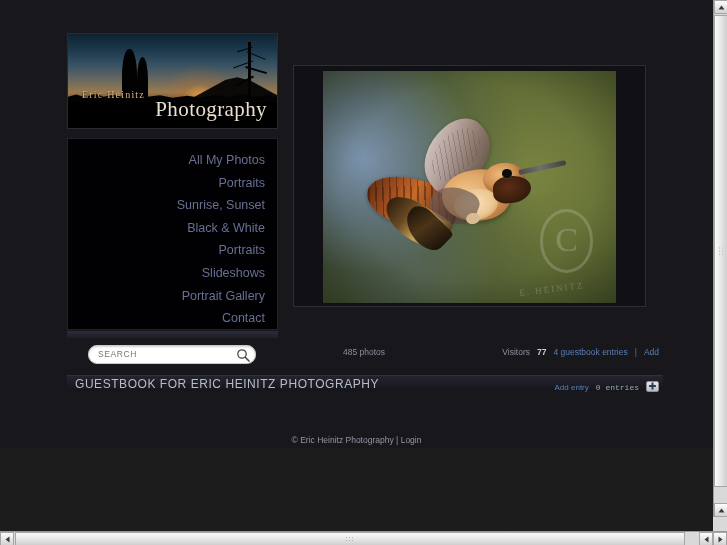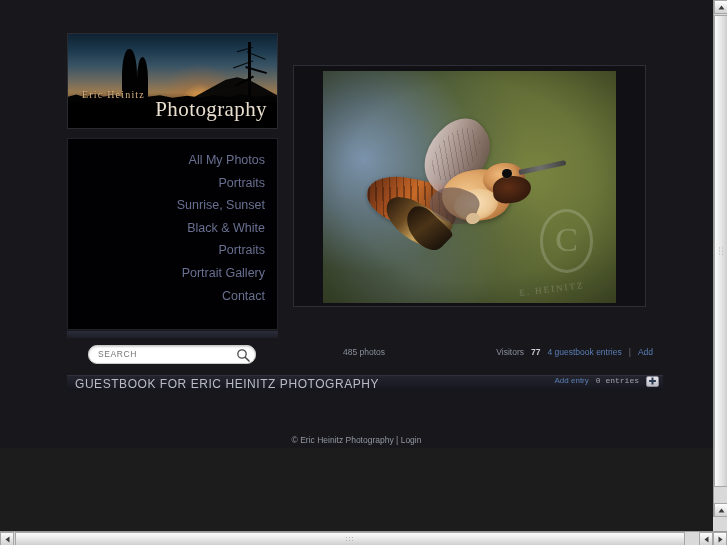--- a/index.html
+++ b/index.html
@@ -309,21 +309,21 @@
   
   #info-row {
     position:absolute; left:293px; top:347px;
     width:370px; height:14px;
     font-size:8.5px; color:#8b8f9c;
   }
   #photo-count {
     position:absolute; left:13px; top:0; white-space:nowrap;margin-left:37px;
   }
   #info-right {
-    position:absolute; right:10px; top:0;
+    position:absolute; right:4px; top:0;
     display:flex; align-items:center; gap:7px;
     white-space:nowrap;
   }
   #visitors-label { color:#8b8f9c; }
   #visitors-count { color:#c9ccd6;font-weight:bold; }
   .link-blue { color:#5b7fb5; text-decoration:none; cursor:pointer; }
   .sep { color:#6b6f7c; }
 
   
   #guestbook-bar {
@@ -334,21 +334,21 @@
   }
   #guestbook-title {
     position:absolute; left:8px; top:0;
     height:16px; line-height:16px;
     font-size:12px; letter-spacing:.55px;
     color:#b9bcc8; white-space:nowrap;
   }
   #guestbook-actions {
     position:absolute; right:4px; top:0;
     height:16px;
-    display:flex; align-items:flex-start; gap:7px;
+    display:flex; align-items:flex-end; gap:7px;
     font-size:8px; white-space:nowrap;
   }
   #guestbook-entries { color:#9fa3b0;font-family:Liberation Mono, monospace; }
   #guestbook-add-icon {
     width:13px; height:11px;
     background:linear-gradient(180deg,#e9e9ee,#bcbcc6);
     border:1px solid #8d8d97;
     border-radius:2px;
     display:flex; align-items:center; justify-content:center;
     cursor:pointer;
@@ -461,20 +461,23 @@
             <a class="nav-item">Portraits</a>
           </li>
         <li>
             <a class="nav-item">Sunrise, Sunset</a>
           </li>
         <li>
             <a class="nav-item">Black &amp; White</a>
           </li>
         <li>
             <a class="nav-item">Portraits</a>
+          </li>
+        <li>
+            <a class="nav-item">Slideshows</a>
           </li>
         <li>
             <a class="nav-item">Portrait Gallery</a>
           </li>
         <li>
             <a class="nav-item">Contact</a>
           </li>
       </ul>
     </div>
     <div id="nav-underbar"></div>

